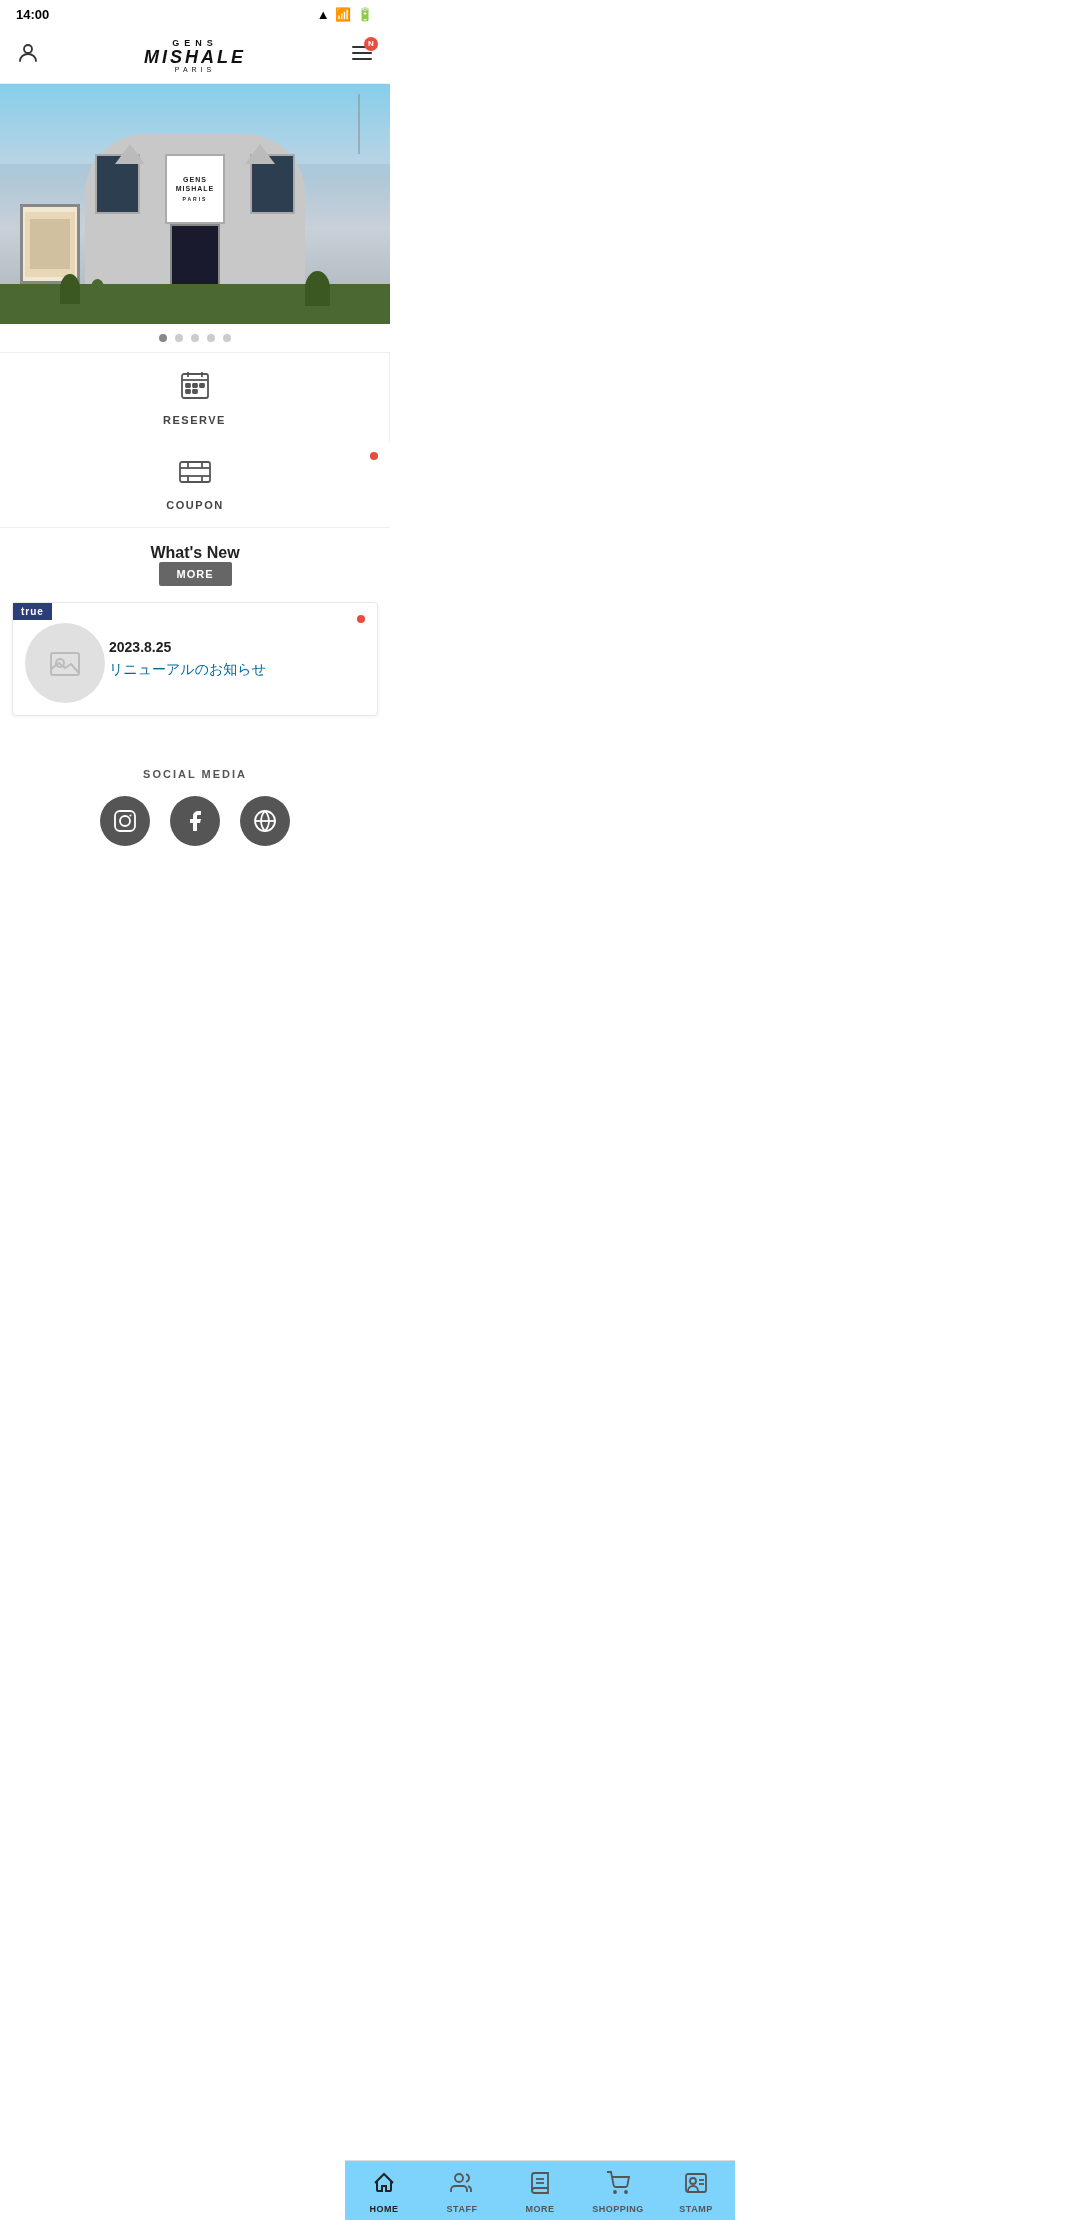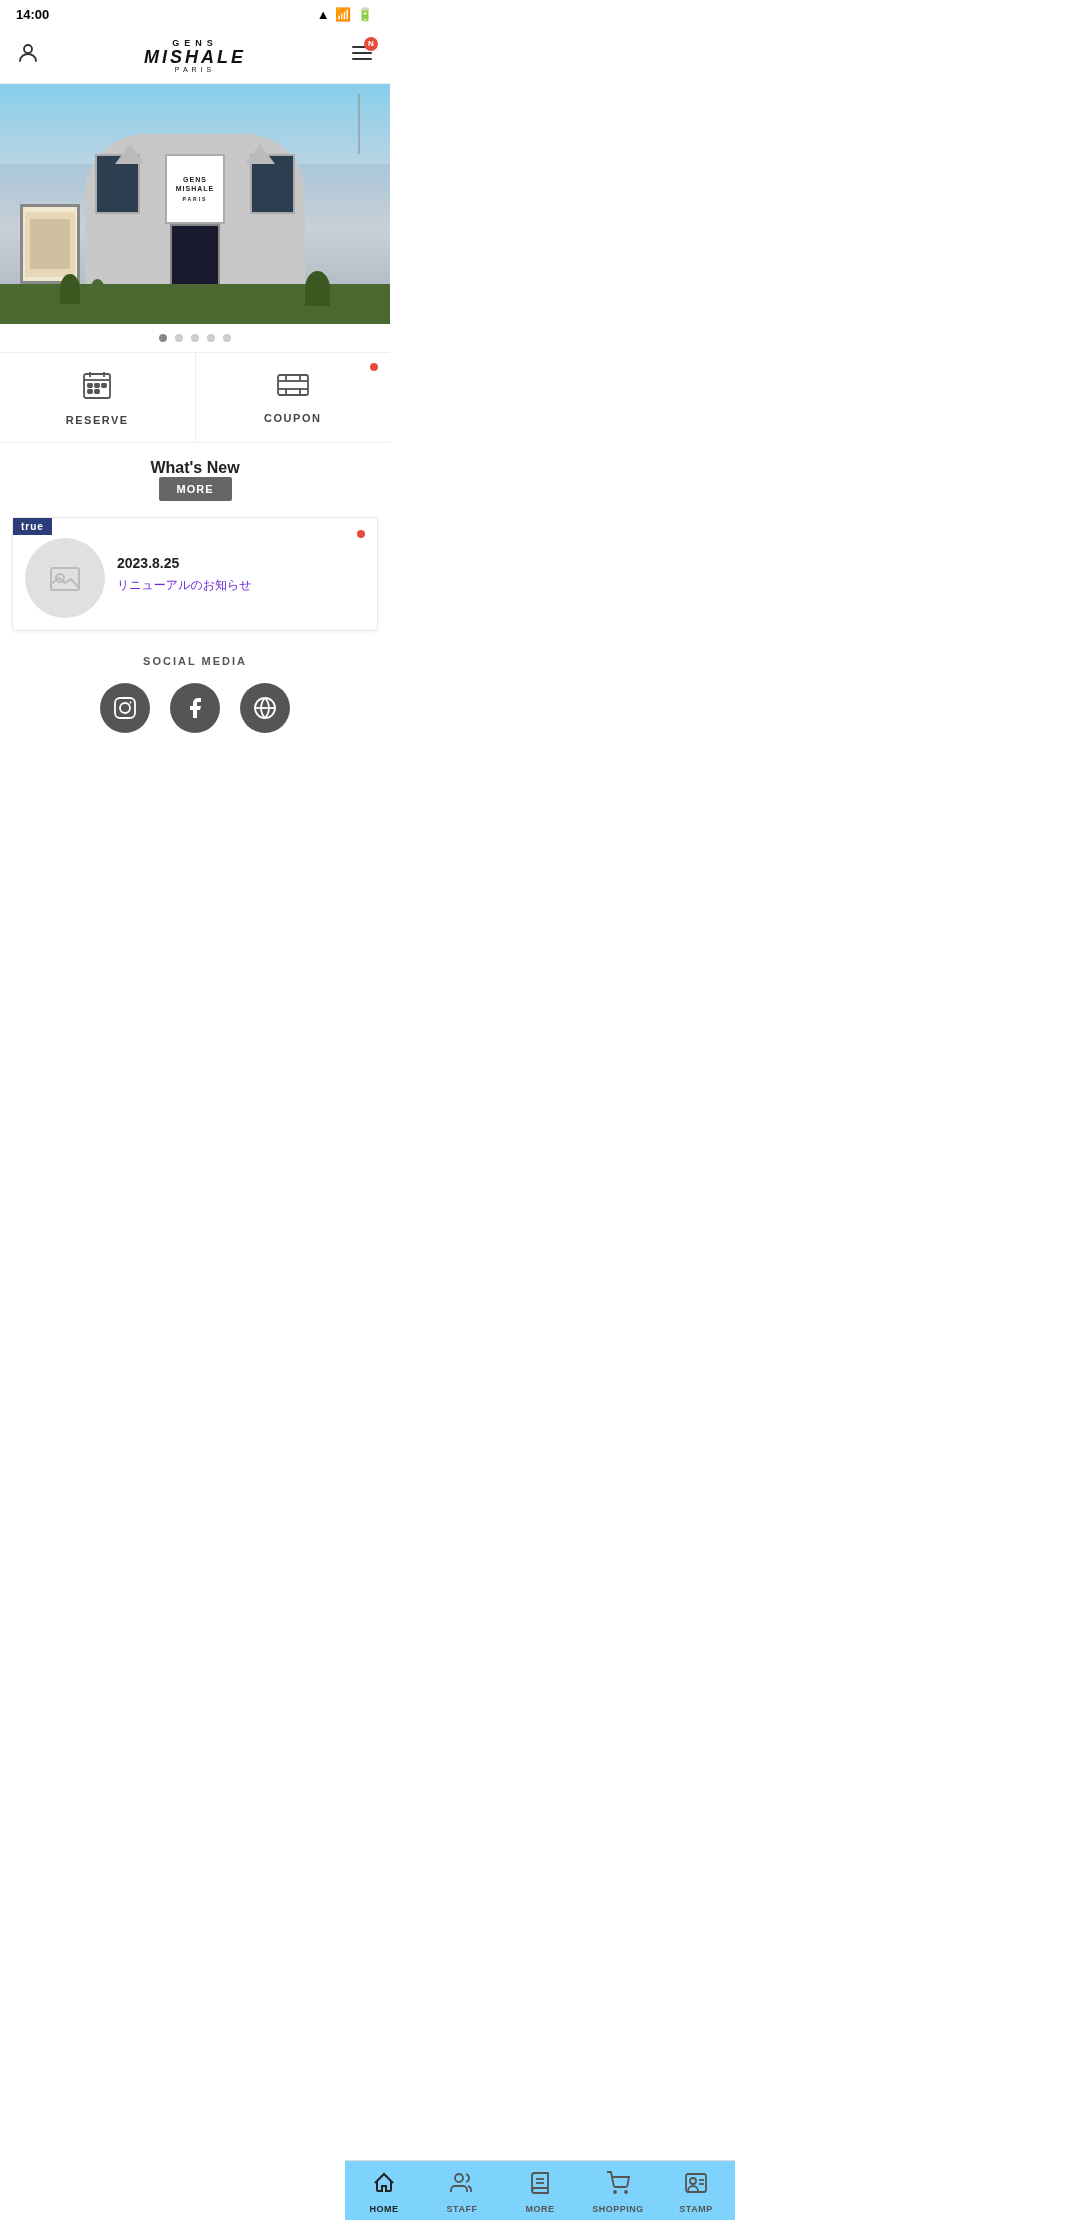--- a/index.html
+++ b/index.html
@@ -118,20 +118,21 @@
       background: #888;
     }
 
     
     .quick-actions {
       display: flex;
       border-top: 1px solid #eee;
       border-bottom: 1px solid #eee;
       background: #fff;
       position: relative;
+      flex-direction: column;
     }
     .quick-action-item {
       flex: 1;
       display: flex;
       flex-direction: column;
       align-items: center;
       justify-content: center;
       padding: 16px 8px;
       cursor: pointer;
       position: relative;
@@ -180,28 +181,28 @@
       font-size: 11px;
       font-weight: 700;
       letter-spacing: 1px;
       border: none;
       cursor: pointer;
       border-radius: 2px;
     }
 
     
     .news-card {
-      margin: 8px 12px 0;
+      margin: 8px 12px 28px;
       background: #fff;
       border: 1px solid #e8e8e8;
       border-radius: 4px;
       display: flex;
       align-items: center;
       padding: 12px;
-      gap: 12px;
+      gap: 4px;
       position: relative;
       box-shadow: 0 1px 4px rgba(0,0,0,0.06);
     }
     .news-badge {
       position: absolute;
       top: 0;
       left: 0;
       background: #2c3e7a;
       color: #fff;
       font-size: 10px;
@@ -223,22 +224,22 @@
     .news-content {
       flex: 1;
     }
     .news-date {
       font-size: 14px;
       font-weight: 700;
       color: #222;
       margin-bottom: 6px;
     }
     .news-title {
-      font-size: 12px;
-      color: #6d28d9;
+      font-size: 14px;
+      color: #0369a1;
     }
     .news-red-dot {
       position: absolute;
       top: 12px;
       right: 12px;
       width: 8px;
       height: 8px;
       border-radius: 50%;
       background: #e74c3c;
     }

